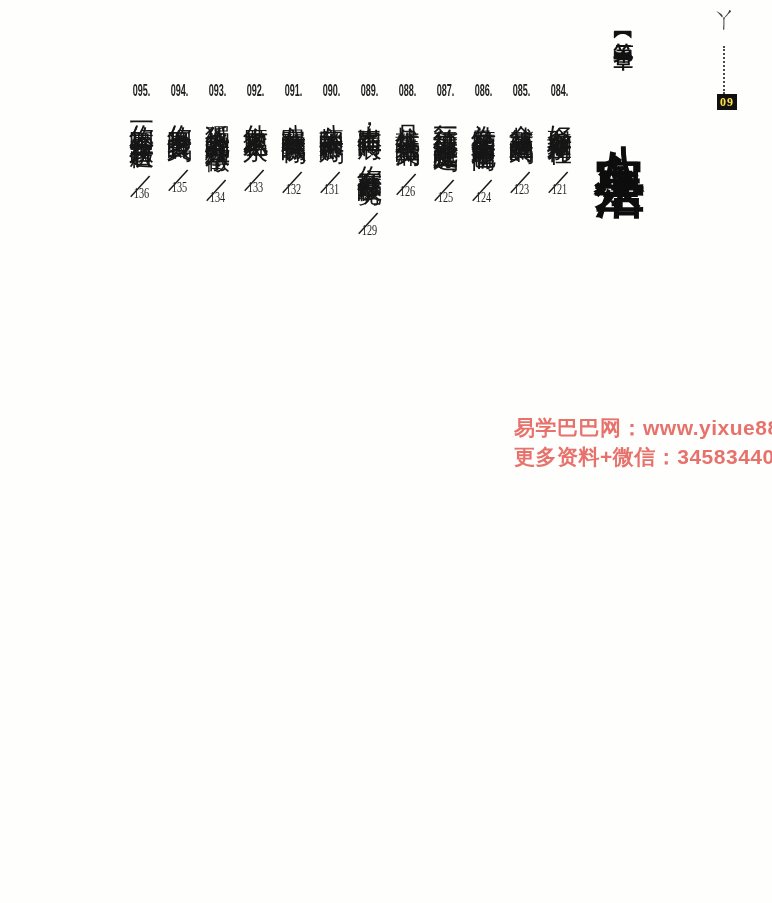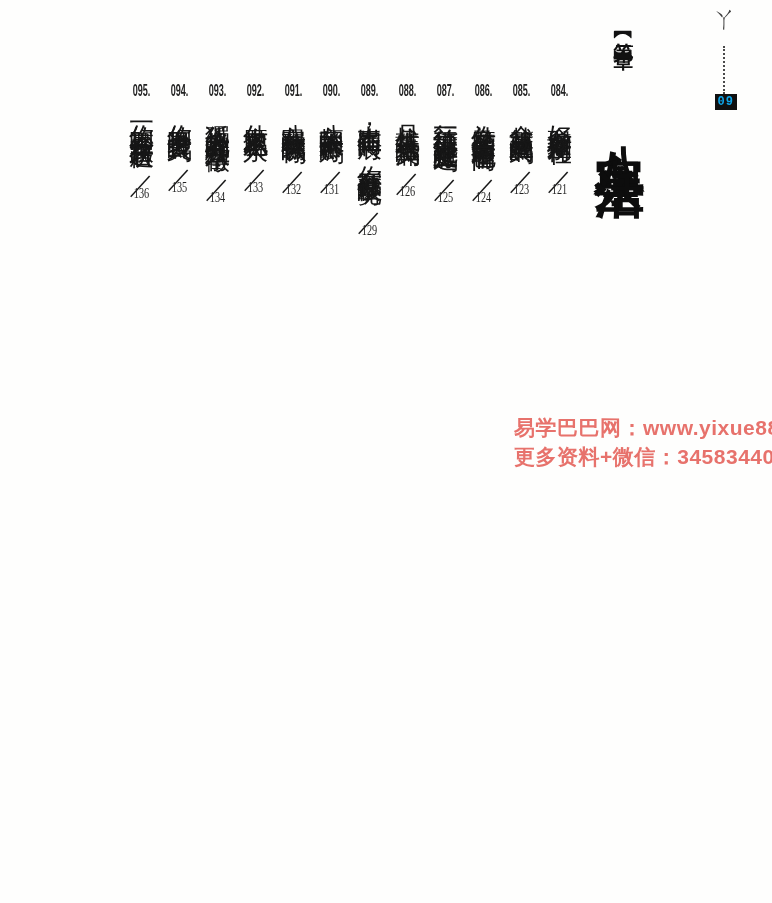--- a/index.html
+++ b/index.html
@@ -32,26 +32,26 @@
     right: 47px;
     height: 48px;
     width: 0;
     border-left: 2px dotted #4a4a4a;
   }
   .page-badge {
     position: absolute;
     top: 94px;
     right: 35px;
     background: #101010;
-    color: #0ea5e9;
+    color: #fde047;
     font-size: 12px;
     font-weight: 700;
     line-height: 14px;
     padding: 1px 3px;
-    font-family: Liberation Mono, monospace;
+    font-family: Liberation Serif, serif;
     letter-spacing: 1px;
   }
 
   
   .chapter-label {
     position: absolute;
     top: 24px;
     right: 134px;
     writing-mode: vertical-rl;
     text-orientation: mixed;

